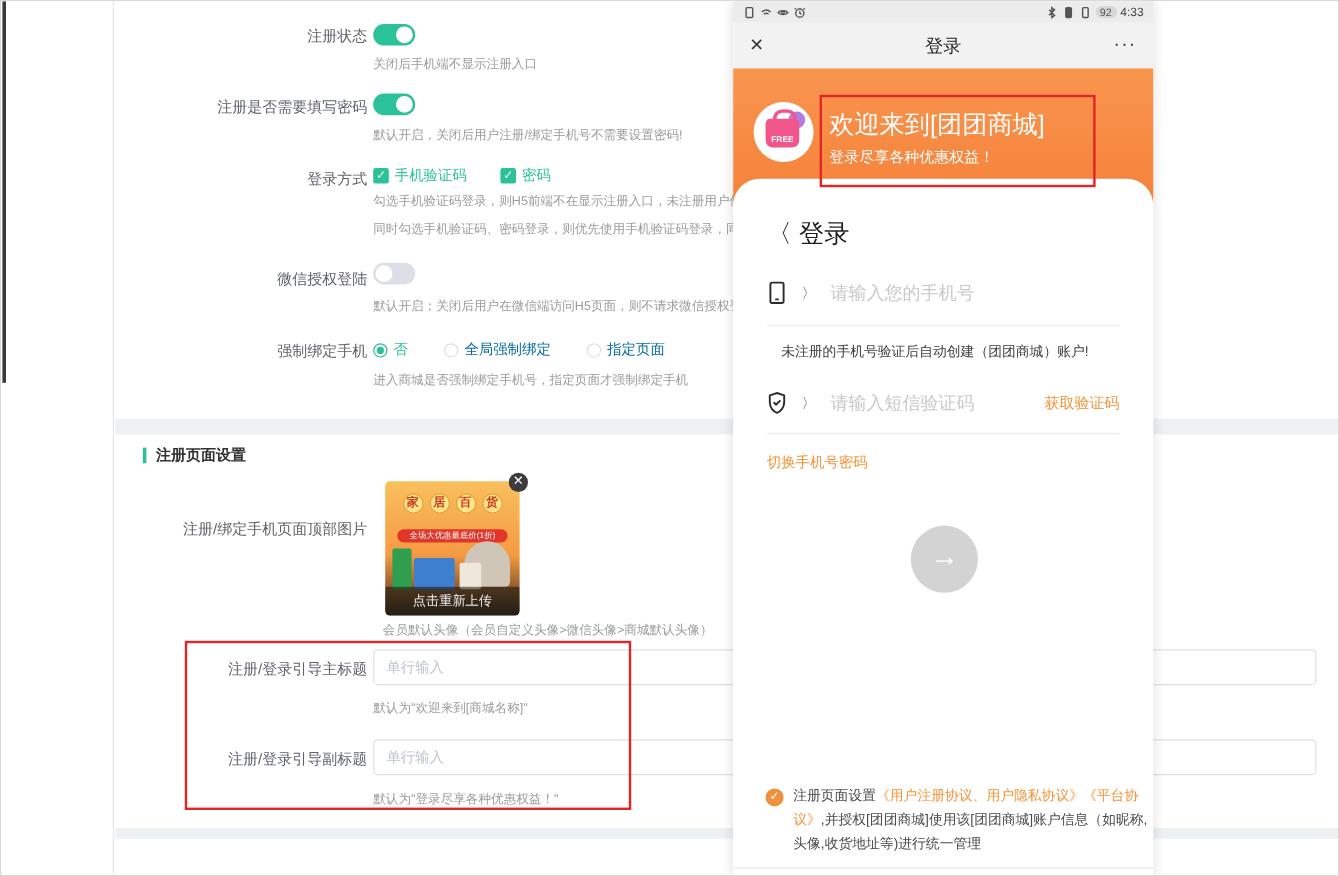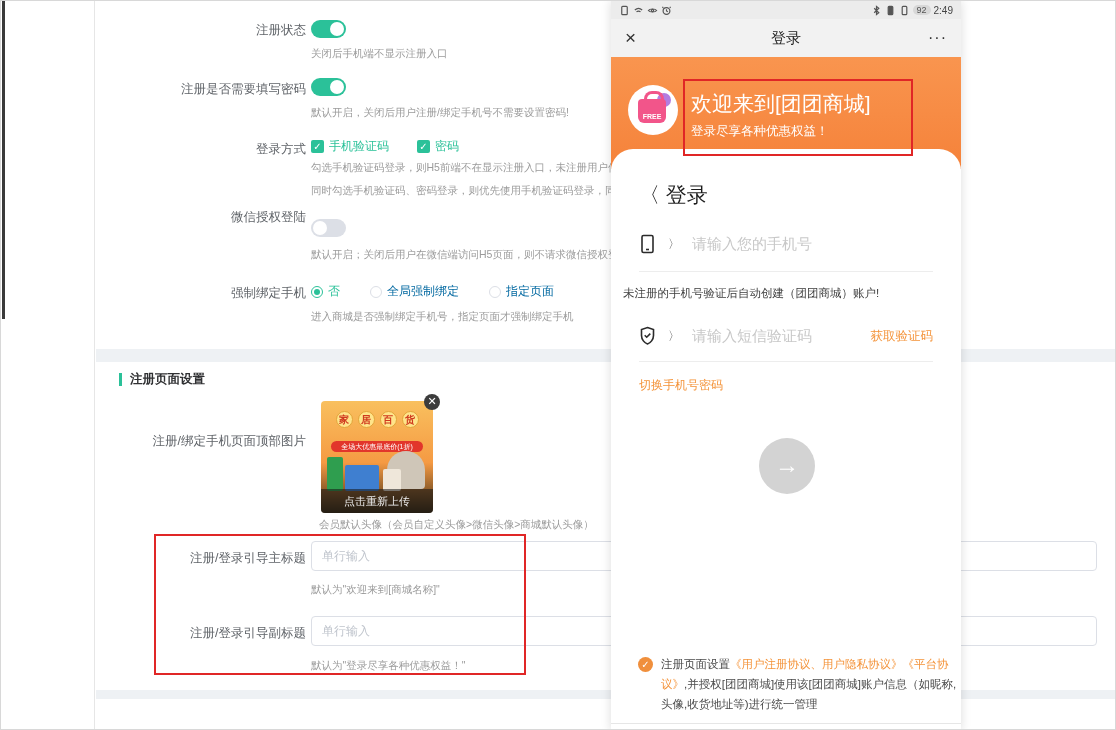--- a/index.html
+++ b/index.html
@@ -80,21 +80,21 @@
   .banner-title { position:absolute; left:80px; top:33px; color:#fff; font-size:21px; }
   .banner-sub { position:absolute; left:80px; top:66px; color:#fff; font-size:12.5px; }
 
   .phone-card { position:absolute; left:0; top:148px; width:350px; height:582px; background:#fff; border-radius:22px 22px 0 0; }
   .login-head { position:absolute; left:28px; top:32px; font-size:21px; color:#1c1c1c; }
   .in-row { position:absolute; left:28px; width:294px; height:30px; display:flex; align-items:center; gap:12px; }
   .in-row svg { width:17px; height:20px; stroke:#2b2b2b; fill:none; stroke-width:1.6; }
   .in-chevron { color:#555; font-size:12px; }
   .in-ph { color:#c8c8c8; font-size:15px; }
   .in-divider { position:absolute; left:28px; width:294px; height:1px; background:#ededed; }
-  .small-note { position:absolute; left:12px; font-size:11.5px; color:#3d3d3d; }
+  .small-note { position:absolute; left:40px; font-size:11.5px; color:#3d3d3d; }
   .get-code { margin-left:auto; color:#f49339; font-size:12.5px; cursor:pointer; white-space:nowrap; }
   .switch-link { position:absolute; left:28px; color:#f49339; font-size:12px; cursor:pointer; }
   .go-btn { position:absolute; left:148px; top:289px; width:56px; height:56px; border-radius:50%; background:#d3d3d3; color:#fff; font-size:24px; text-align:center; line-height:54px; cursor:pointer; }
   .agree { position:absolute; left:50px; top:505px; width:296px; font-size:11.5px; line-height:20px; color:#4a4a4a; }
   .agree .links { color:#f49339; }
   .agree-check { position:absolute; left:27px; top:508px; width:15px; height:15px; border-radius:50%; background:#f08f3c; color:#fff; font-size:10px; text-align:center; line-height:15px; }
   .phone-bottom-line { position:absolute; left:0; top:722px; width:350px; height:1px; background:#e6e6e6; }
 </style>
 </head>
 <body>
@@ -122,21 +122,21 @@
       <span class="lbl">手机验证码</span>
     </div>
     <div class="cb">
       <span class="box">✓</span>
       <span class="lbl">密码</span>
     </div>
   </div>
   <div class="abs tip" style="left:310px; top:160px;">勾选手机验证码登录，则H5前端不在显示注册入口，未注册用户使用手机验证码登录</div>
   <div class="abs tip" style="left:310px; top:183px;">同时勾选手机验证码、密码登录，则优先使用手机验证码登录，同时支持切换登录方式</div>
 
-  <div class="abs form-label" style="top:208px;text-align:right;">微信授权登陆</div>
+  <div class="abs form-label" style="top:224px;text-align:right;">微信授权登陆</div>
   <div class="toggle off" style="left:310px; top:218px;">
       <span class="knob"></span>
     </div>
   <div class="abs tip" style="left:310px; top:247px;">默认开启；关闭后用户在微信端访问H5页面，则不请求微信授权登录，规则</div>
 
   <div class="abs form-label" style="top:284px;">强制绑定手机</div>
   <div class="abs radio-group" style="left:310px; top:282px;">
     <div class="radio sel">
         <span class="dot"></span>
         <span>否</span>
@@ -291,21 +291,21 @@
         <svg viewBox="0 0 12 12">
             <path d="M3.5 3.5l5 5L6 10.5v-9l2.5 2-5 5"></path>
           </svg>
         <svg viewBox="0 0 12 12">
             <rect x="3.5" y="1.5" width="5" height="9" rx="1" fill="#555"></rect>
           </svg>
         <svg viewBox="0 0 12 12">
             <rect x="3.5" y="1.5" width="5" height="9" rx="1"></rect>
           </svg>
         <span class="sb-badge">92</span>
-        <span>2:49</span>
+        <span>4:33</span>
       </span>
     </div>
 
     <div class="navbar">
       <span class="nav-title">登录</span>
       <span class="nav-close">×</span>
       <span class="nav-more">···</span>
     </div>
 
     <div class="banner">

